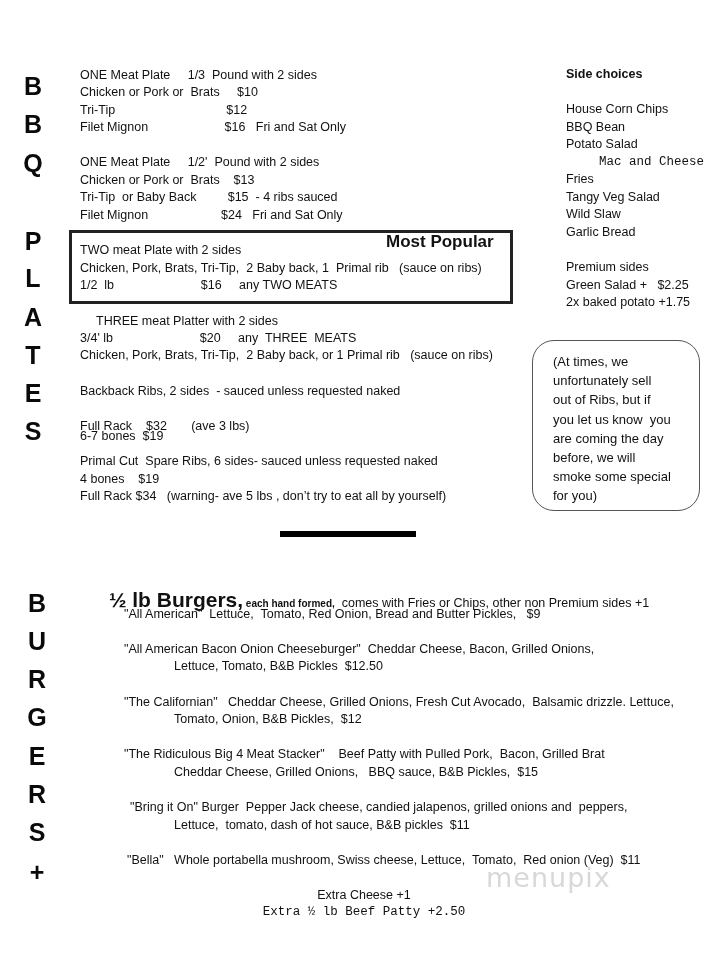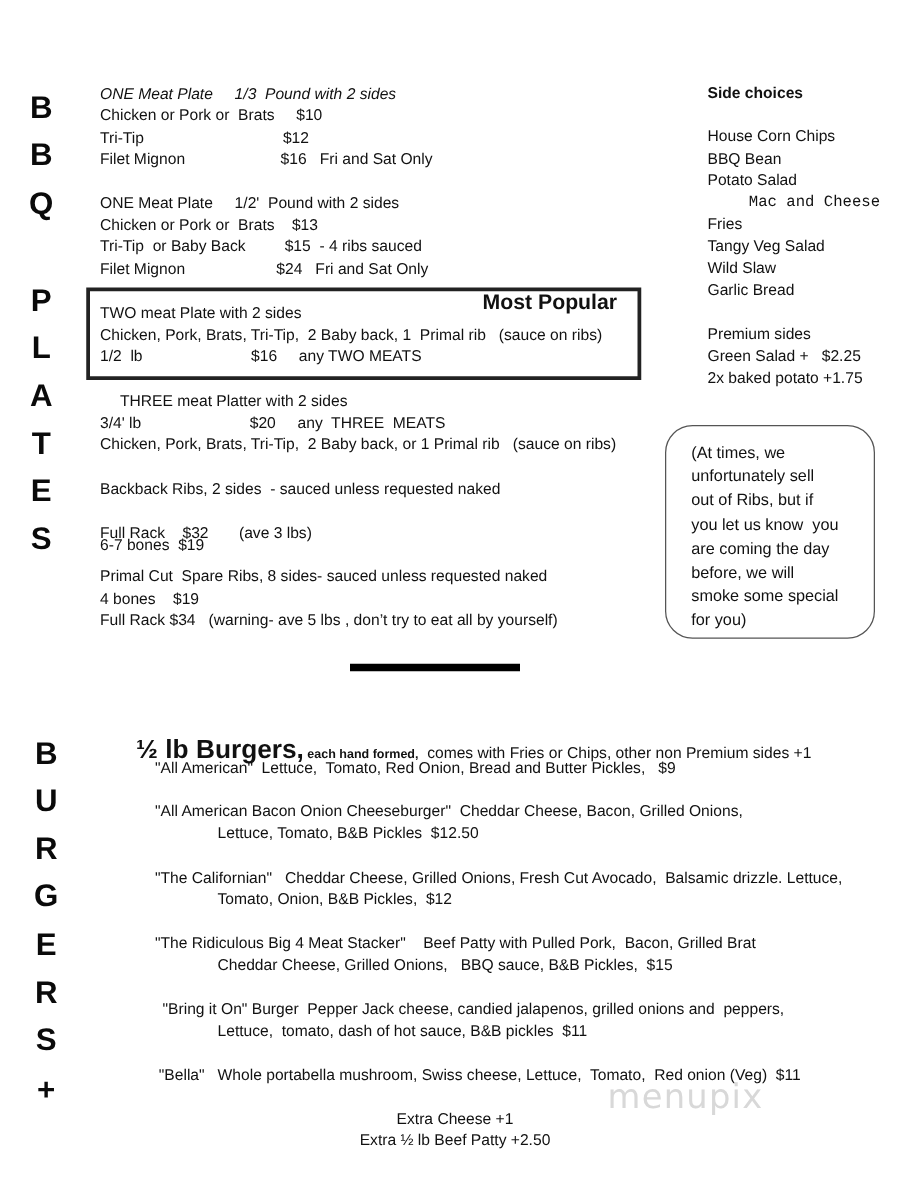--- a/index.html
+++ b/index.html
@@ -62,21 +62,21 @@
   <div class="vert-letter" style="left:22px;top:629px;">U</div>
   <div class="vert-letter" style="left:22px;top:667px;">R</div>
   <div class="vert-letter" style="left:22px;top:705px;">G</div>
   <div class="vert-letter" style="left:22px;top:744px;">E</div>
   <div class="vert-letter" style="left:22px;top:782px;">R</div>
   <div class="vert-letter" style="left:22px;top:820px;">S</div>
   <div class="vert-letter" style="left:22px;top:860px;">+</div>
 </div>
 
 <div>
-  <div class="line" style="left:80px;top:67px;font-style:italic;">ONE Meat Plate     1/3  Pound with 2 sides</div>
+  <div class="line" style="left:80px;top:67px;">ONE Meat Plate     1/3  Pound with 2 sides</div>
   <div class="line" style="left:80px;top:84px;">Chicken or Pork or  Brats     $10</div>
   <div class="line" style="left:80px;top:102px;">Tri-Tip                                $12</div>
   <div class="line" style="left:80px;top:119px;">Filet Mignon                      $16   Fri and Sat Only</div>
 </div>
 
 <div>
   <div class="line" style="left:80px;top:154px;">ONE Meat Plate     1/2'  Pound with 2 sides</div>
   <div class="line" style="left:80px;top:172px;">Chicken or Pork or  Brats    $13</div>
   <div class="line" style="left:80px;top:189px;">Tri-Tip  or Baby Back         $15  - 4 ribs sauced</div>
   <div class="line" style="left:80px;top:207px;">Filet Mignon                     $24   Fri and Sat Only</div>
@@ -96,21 +96,21 @@
   <div class="line" style="left:80px;top:347px;">Chicken, Pork, Brats, Tri-Tip,  2 Baby back, or 1 Primal rib   (sauce on ribs)</div>
 </div>
 
 <div>
   <div class="line" style="left:80px;top:383px;">Backback Ribs, 2 sides  - sauced unless requested naked</div>
   <div class="line" style="left:80px;top:400px;margin-top:28px;">6-7 bones  $19</div>
   <div class="line" style="left:80px;top:418px;">Full Rack    $32       (ave 3 lbs)</div>
 </div>
 
 <div>
-  <div class="line" style="left:80px;top:453px;">Primal Cut  Spare Ribs, 8 sides- sauced unless requested naked</div>
+  <div class="line" style="left:80px;top:453px;">Primal Cut  Spare Ribs, 6 sides- sauced unless requested naked</div>
   <div class="line" style="left:80px;top:471px;">4 bones    $19</div>
   <div class="line" style="left:80px;top:488px;">Full Rack $34   (warning- ave 5 lbs , don’t try to eat all by yourself)</div>
 </div>
 
 <div>
   <div class="line side-title" style="left:566px;top:66px;">Side choices</div>
   <div class="line" style="left:566px;top:101px;">House Corn Chips</div>
   <div class="line" style="left:566px;top:119px;">BBQ Bean</div>
   <div class="line" style="left:566px;top:136px;">Potato Salad</div>
   <div class="line" style="left:599px;top:154px;font-family:Liberation Mono, monospace;">Mac and Cheese</div>
@@ -152,16 +152,16 @@
   <div class="line" style="left:174px;top:764px;">Cheddar Cheese, Grilled Onions,   BBQ sauce, B&amp;B Pickles,  $15</div>
 
   <div class="line" style="left:130px;top:799px;">"Bring it On" Burger  Pepper Jack cheese, candied jalapenos, grilled onions and  peppers,</div>
   <div class="line" style="left:174px;top:817px;">Lettuce,  tomato, dash of hot sauce, B&amp;B pickles  $11</div>
 
   <div class="line" style="left:127px;top:852px;">"Bella"   Whole portabella mushroom, Swiss cheese, Lettuce,  Tomato,  Red onion (Veg)  $11</div>
 </div>
 
 <div>
   <div class="center-line" style="left:214px;top:887px;">Extra Cheese +1</div>
-  <div class="center-line" style="left:214px;top:904px;">Extra ½ lb Beef Patty +2.50</div>
+  <div class="center-line" style="left:214px;top:904px;font-family:Liberation Mono, monospace;">Extra ½ lb Beef Patty +2.50</div>
 </div>
 
 <div class="watermark">menupix</div>
 
 </body></html>

